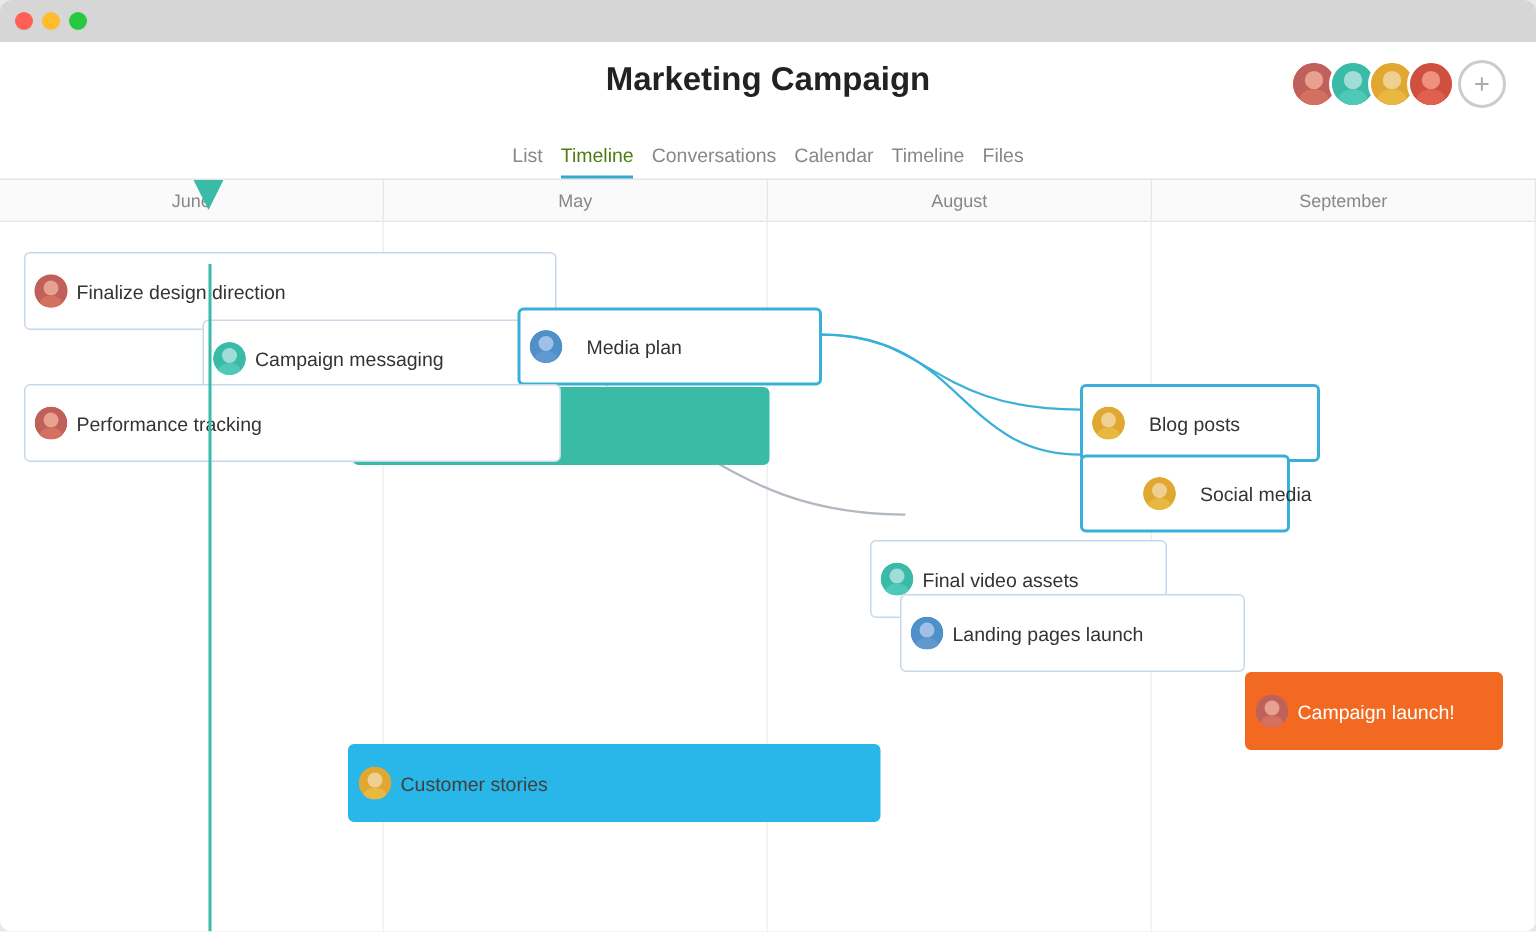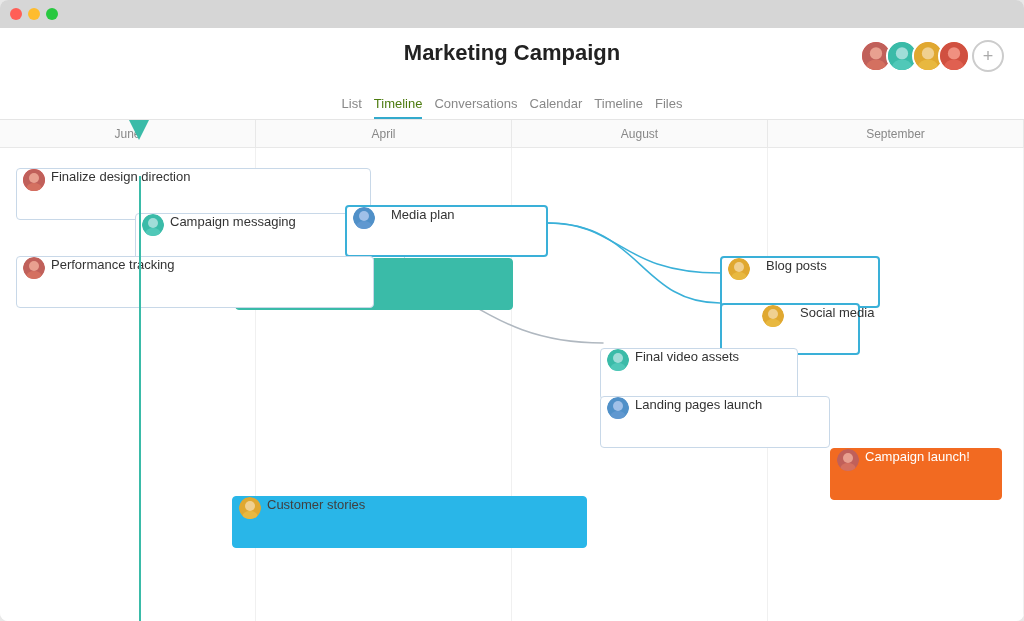--- a/index.html
+++ b/index.html
@@ -163,21 +163,21 @@
     }
     .grid-line {
       flex: 1;
       border-right: 1px solid #f0f0f0;
     }
 
     
     .task {
       position: absolute;
       display: flex;
-      align-items: flex-start;
+      align-items: center;
       height: 52px;
       border-radius: 4px;
       background: white;
       border: 1.5px solid #c8d8e8;
       font-size: 13px;
       color: #333;
       padding: 0 10px 0 6px;
       gap: 6px;
       white-space: nowrap;
       cursor: pointer;
@@ -286,21 +286,21 @@
       <span class="nav-tab">Timeline</span>
       <span class="nav-tab">Files</span>
     </nav>
   </div>
 
   <div class="timeline-container">
 
     <div class="timeline-months">
       <div class="current-indicator"></div>
       <div class="month-col">June</div>
-      <div class="month-col">April</div>
+      <div class="month-col">May</div>
       <div class="month-col">August</div>
       <div class="month-col">September</div>
     </div>
 
     <div class="gantt-body">
       <div class="grid-lines">
         <div class="grid-line"></div>
         <div class="grid-line"></div>
         <div class="grid-line"></div>
         <div class="grid-line"></div>
@@ -387,21 +387,21 @@
         <div class="task-avatar" style="width:22px;height:22px;border-radius:50%;overflow:hidden;flex-shrink:0;">
           <svg width="22" height="22" viewBox="0 0 22 22">
               <circle cx="11" cy="11" r="11" fill="#e0a830"></circle>
               <circle cx="11" cy="9" r="5" fill="#f0d090"></circle>
               <ellipse cx="11" cy="19" rx="7.5" ry="5" fill="#e8b840"></ellipse>
             </svg>
         </div>
         <span>Social media</span>
       </div>
 
-      <div class="task" style="left:580px; top:200px; width:198px;margin-left:20px;">
+      <div class="task" style="left:580px; top:212px; width:198px;">
         <div class="task-avatar" style="width:22px;height:22px;border-radius:50%;overflow:hidden;flex-shrink:0;">
           <svg width="22" height="22" viewBox="0 0 22 22">
               <circle cx="11" cy="11" r="11" fill="#3abba8"></circle>
               <circle cx="11" cy="9" r="5" fill="#a0ddd8"></circle>
               <ellipse cx="11" cy="19" rx="7.5" ry="5" fill="#50c8b8"></ellipse>
             </svg>
         </div>
         <span>Final video assets</span>
       </div>
 

